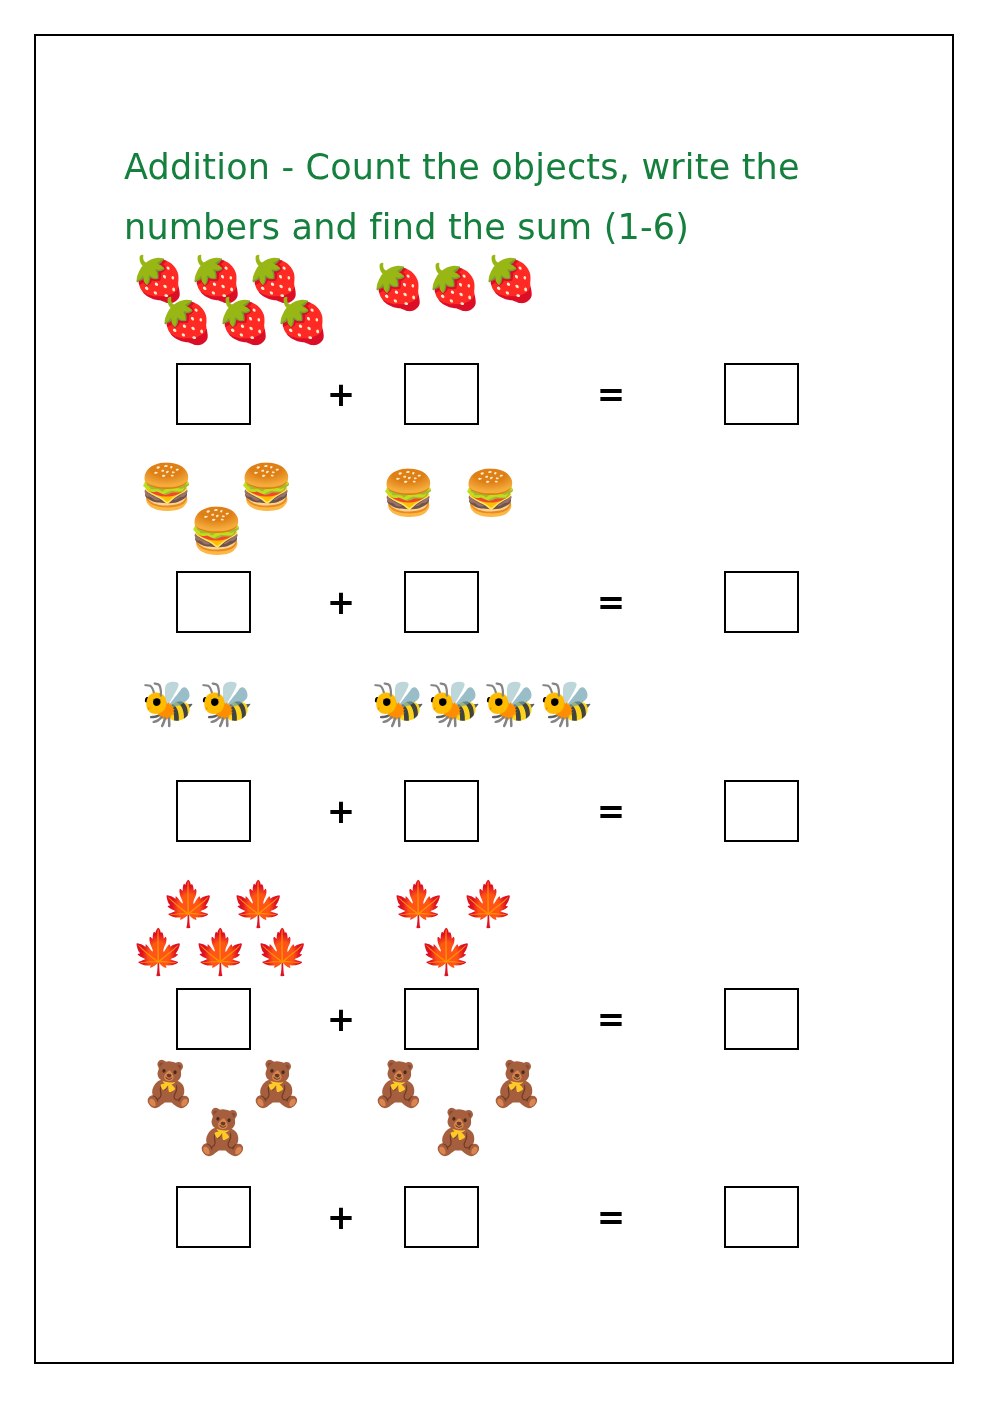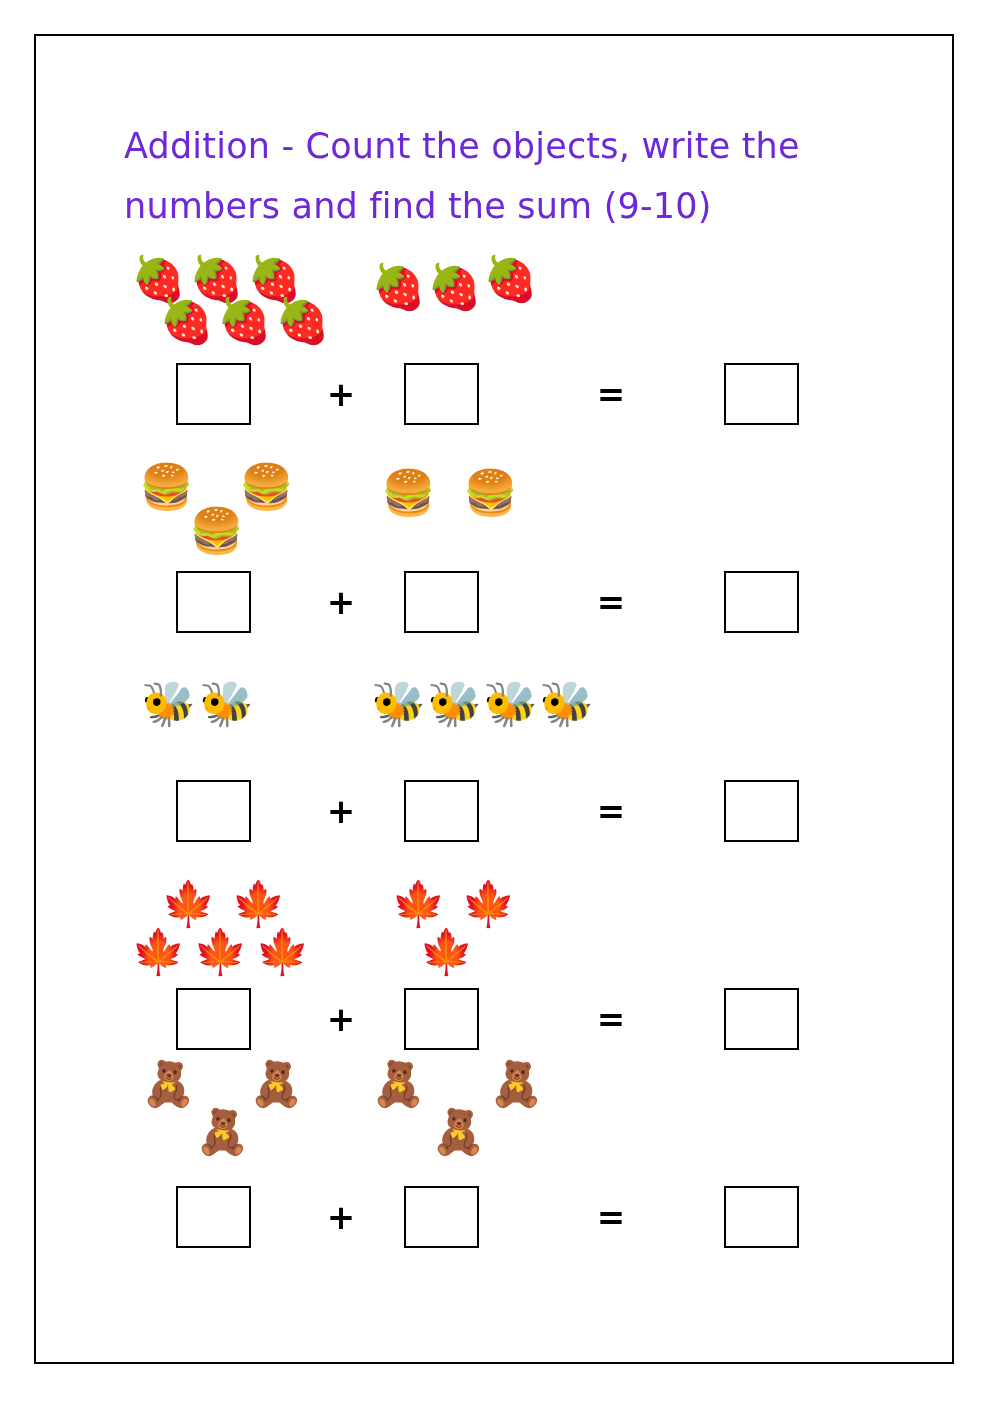--- a/index.html
+++ b/index.html
@@ -19,26 +19,26 @@
     top: 34px;
     width: 920px;
     height: 1330px;
     border: 2px solid #000000;
     background: #ffffff;
     box-sizing: border-box;
   }
   .title {
     position: absolute;
     left: 88px;
-    top: 80px;
+    top: 101px;
     width: 760px;
     font-family: "DejaVu Sans", sans-serif;
     font-size: 35px;
     line-height: 60px;
-    color: #6d28d9;
+    color: #15803d;
     letter-spacing: 0.2px;
   }
   .title-line { display: block; }
 
   .row {
     position: absolute;
     left: 0;
     width: 920px;
     height: 215px;
   }
@@ -108,21 +108,21 @@
     font-family: "DejaVu Sans", sans-serif;
   }
 </style>
 </head>
 <body>
 
 <div class="page">
 
   <div class="title">
     <span class="title-line">Addition - Count the objects, write the</span>
-    <span class="title-line">numbers and find the sum (9-10)</span>
+    <span class="title-line">numbers and find the sum (1-6)</span>
   </div>
 
   <div class="row row-0">
     <div class="group group-a">
       <span class="icon" style="left:0px;  top:0px;">🍓</span>
       <span class="icon" style="left:58px; top:0px;">🍓</span>
       <span class="icon" style="left:116px;top:0px;">🍓</span>
       <span class="icon" style="left:28px; top:42px;">🍓</span>
       <span class="icon" style="left:86px; top:42px;">🍓</span>
       <span class="icon" style="left:144px;top:42px;">🍓</span>

